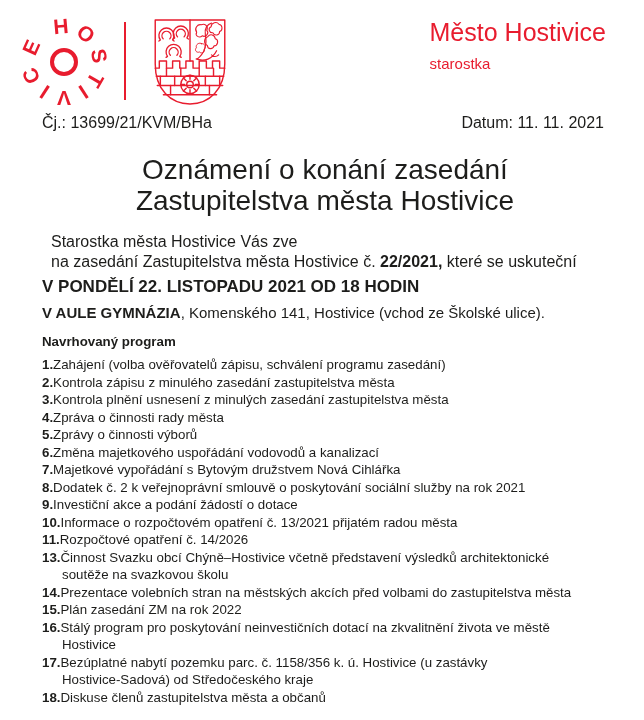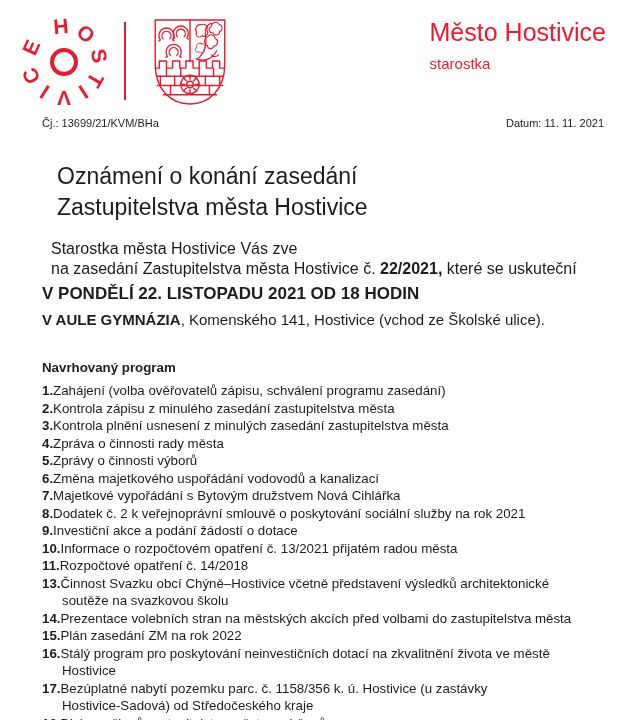--- a/index.html
+++ b/index.html
@@ -27,30 +27,30 @@
     background:var(--red);
   }
   .coat{position:absolute;left:152px;top:17px;}
   .org-block{position:absolute;right:38px;top:18px;color:var(--red);}
   .org-name{font-size:25px;line-height:28px;}
   .org-role{font-size:15px;line-height:20px;margin-top:8px;}
 
   .meta-row{
     position:absolute;left:42px;right:40px;top:115px;
     display:flex;justify-content:space-between;
-    font-size:11px;line-height:16px;
+    font-size:16px;line-height:16px;
   }
 
   
   .content{position:absolute;left:42px;right:36px;top:146px;}
-  .doc-title{font-size:23px;line-height:31px;font-weight:400;margin:15px;letter-spacing:0;}
+  .doc-title{font-size:28px;line-height:31px;font-weight:400;margin:8px;letter-spacing:0;text-align:center;}
   .intro{margin:16px 9px 0;font-size:16px;line-height:20px;}
   .when-line{margin:4px 0 0;font-size:17px;line-height:22px;font-weight:700;}
   .where-line{margin:6px 0 0;font-size:15px;line-height:18px;}
-  .prog-heading{margin:30px 0 0;font-size:13.3px;line-height:18px;font-weight:700;}
+  .prog-heading{margin:11px 0 0;font-size:13.3px;line-height:18px;font-weight:700;}
   .prog-list{margin:5px 0 0;padding:0;list-style:none;font-size:13.3px;line-height:17.5px;}
   .prog-item{white-space:nowrap;}
   .prog-item .num{font-weight:700;}
   .prog-item .cont{display:block;padding-left:20px;white-space:normal;}
   .prog-item .cont:empty{display:none;}
   b{font-weight:700;}
 
   :root{--red:#e81c2e;}
 </style>
 </head>
@@ -128,21 +128,21 @@
       <li class="prog-item"><b class="num">1.</b><span>Zahájení (volba ověřovatelů zápisu, schválení programu zasedání)</span></li>
       <li class="prog-item"><b class="num">2.</b><span>Kontrola zápisu z minulého zasedání zastupitelstva města</span></li>
       <li class="prog-item"><b class="num">3.</b><span>Kontrola plnění usnesení z minulých zasedání zastupitelstva města</span></li>
       <li class="prog-item"><b class="num">4.</b><span>Zpráva o činnosti rady města</span></li>
       <li class="prog-item"><b class="num">5.</b><span>Zprávy o činnosti výborů</span></li>
       <li class="prog-item"><b class="num">6.</b><span>Změna majetkového uspořádání vodovodů a kanalizací</span></li>
       <li class="prog-item"><b class="num">7.</b><span>Majetkové vypořádání s Bytovým družstvem Nová Cihlářka</span></li>
       <li class="prog-item"><b class="num">8.</b><span>Dodatek č. 2 k veřejnoprávní smlouvě o poskytování sociální služby na rok 2021</span></li>
       <li class="prog-item"><b class="num">9.</b><span>Investiční akce a podání žádostí o dotace</span></li>
       <li class="prog-item"><b class="num">10.</b><span>Informace o rozpočtovém opatření č. 13/2021 přijatém radou města</span></li>
-      <li class="prog-item"><b class="num">11.</b><span>Rozpočtové opatření č. 14/2018</span></li>
+      <li class="prog-item"><b class="num">11.</b><span>Rozpočtové opatření č. 14/2026</span></li>
       <li class="prog-item"><b class="num">13.</b><span>Činnost Svazku obcí Chýně–Hostivice včetně představení výsledků architektonické</span><span class="cont">soutěže na svazkovou školu</span></li>
       <li class="prog-item"><b class="num">14.</b><span>Prezentace volebních stran na městských akcích před volbami do zastupitelstva města</span></li>
       <li class="prog-item"><b class="num">15.</b><span>Plán zasedání ZM na rok 2022</span></li>
       <li class="prog-item"><b class="num">16.</b><span>Stálý program pro poskytování neinvestičních dotací na zkvalitnění života ve městě</span><span class="cont">Hostivice</span></li>
       <li class="prog-item"><b class="num">17.</b><span>Bezúplatné nabytí pozemku parc. č. 1158/356 k. ú. Hostivice (u zastávky</span><span class="cont">Hostivice-Sadová) od Středočeského kraje</span></li>
       <li class="prog-item"><b class="num">18.</b><span>Diskuse členů zastupitelstva města a občanů</span></li>
 
     </ol>
   </div>
 </div>

